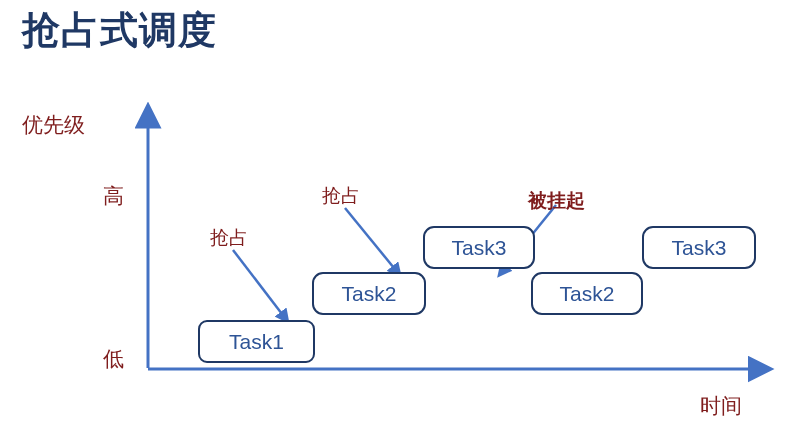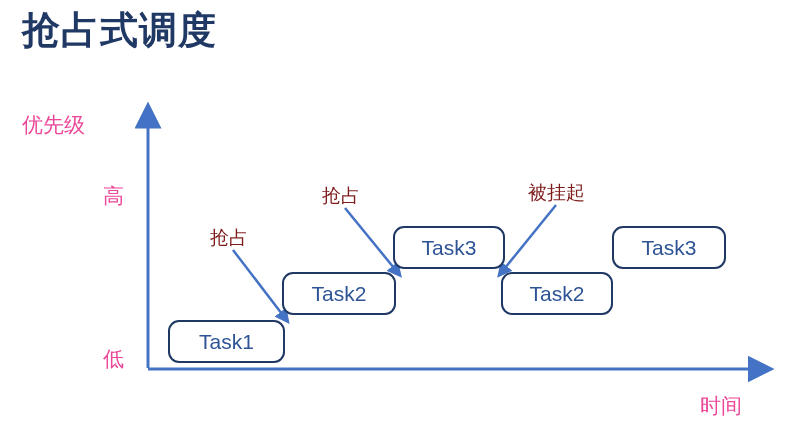--- a/index.html
+++ b/index.html
@@ -34,21 +34,21 @@
   }
   #diagram {
     position: absolute;
     left: 0;
     top: 0;
     width: 794px;
     height: 445px;
   }
   .axis-label {
     position: absolute;
-    color: #ec4899;
+    color: #7f1d1d;
     font-size: 21px;
     white-space: nowrap;
     line-height: 1;
   }
   #label-priority { left: 22px; top: 114px; }
   #label-time     { left: 700px; top: 396px; font-family: Liberation Serif, serif; }
   #label-high     { left: 103px; top: 185px; }
   #label-low      { left: 103px; top: 348px; }
 
   .task-box {
@@ -56,31 +56,32 @@
     box-sizing: border-box;
     border: 2.5px solid #1F3864;
     border-radius: 11px;
     background: #ffffff;
     color: #2E5496;
     font-size: 21px;
     display: flex;
     align-items: center;
     justify-content: center;
     line-height: 1;
+    margin-left: 30px;
   }
   .annot {
     position: absolute;
     color: #7f1d1d;
     font-size: 19px;
     white-space: nowrap;
     line-height: 1;
   }
   #annot-0 { left: 210px; top: 228px; }
   #annot-1 { left: 322px; top: 186px; }
-  #annot-2 { left: 528px; top: 183px; }
+  #annot-2 { left: 528px; top: 191px; font-weight: bold; }
 </style>
 </head>
 <body>
 
 <div id="slide">
 
   <div id="title">抢占式调度</div>
 
   <svg id="diagram" viewBox="0 0 794 445" xmlns="http://www.w3.org/2000/svg">
     <defs>
@@ -101,21 +102,21 @@
     <line x1="345" y1="208" x2="394" y2="268" stroke="#4472C4" stroke-width="2.5" marker-end="url(#annot-arrow)"></line>
 
     <line x1="556" y1="205" x2="505" y2="268" stroke="#4472C4" stroke-width="2.5" marker-end="url(#annot-arrow)"></line>
   </svg>
 
   <div class="axis-label" id="label-priority">优先级</div>
   <div class="axis-label" id="label-time">时间</div>
   <div class="axis-label" id="label-high">高</div>
   <div class="axis-label" id="label-low">低</div>
 
-  <div class="task-box" style="left:168px; top:320px; width:117px; height:43px;">Task1</div>
+  <div class="task-box" style="left:168px; top:320px; width:117px; height:43px;border-radius:9px;">Task1</div>
   <div class="task-box" style="left:282px; top:272px; width:114px; height:43px;">Task2</div>
   <div class="task-box" style="left:393px; top:226px; width:112px; height:43px;">Task3</div>
   <div class="task-box" style="left:501px; top:272px; width:112px; height:43px;">Task2</div>
   <div class="task-box" style="left:612px; top:226px; width:114px; height:43px;">Task3</div>
 
   <div class="annot" id="annot-0">抢占</div>
   <div class="annot" id="annot-1">抢占</div>
   <div class="annot" id="annot-2">被挂起</div>
 
 </div>

